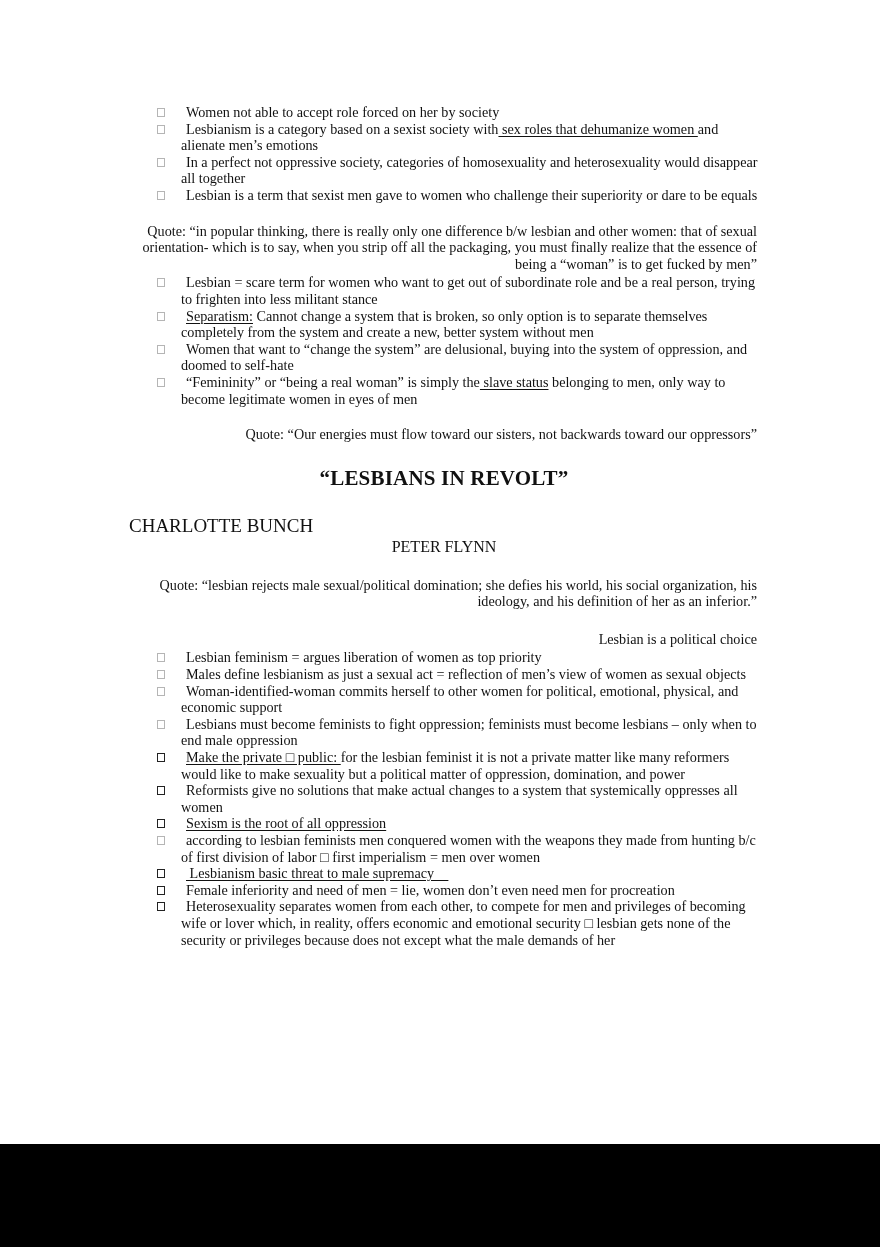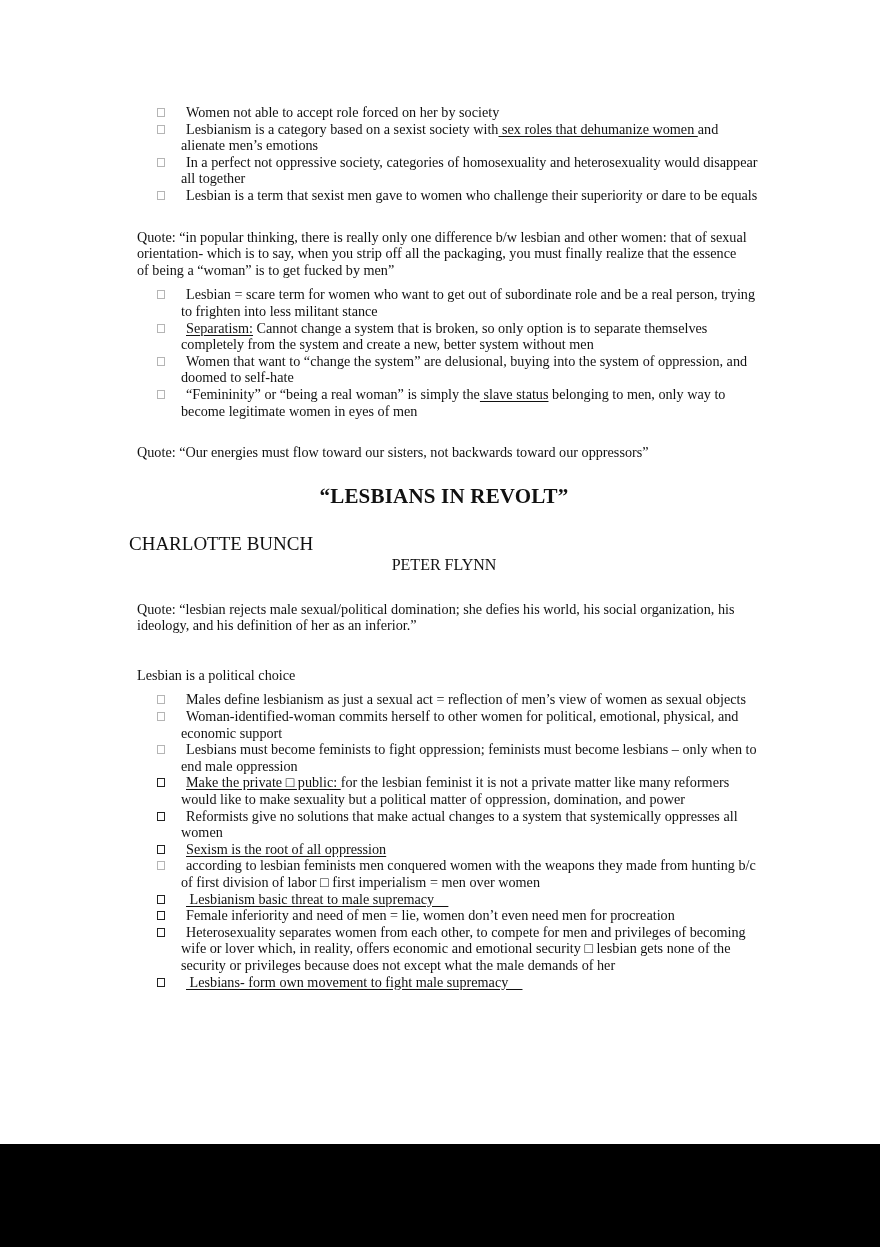--- a/index.html
+++ b/index.html
@@ -3,21 +3,21 @@
 <meta charset="utf-8">
 <style>
   html, body { margin: 0; padding: 0; }
   body {
     width: 880px; height: 1247px; background: #ffffff; position: relative; overflow: hidden;
     font-family: "Liberation Serif", "DejaVu Serif", serif; color: #111; font-size: 14.2px;
   }
   .page { position: absolute; left: 0; top: 0; width: 696px; height: 1144px; background: #fff; }
   .footer-band { position: absolute; left: 0; top: 1144px; width: 880px; height: 103px; background: #000; }
   .content { position: absolute; left: 129px; top: 104px; width: 630px; line-height: 16.6px; }
-  .para { margin: 8px; }
+  .para { margin: 2px; text-align: right; }
   .gap { height: 17px; }
   ul.blist { list-style: none; margin: 0; padding: 0 0 0 52px; }
   ul.blist li { position: relative; margin: 0; }
   .bul {
     position: absolute; left: -24px; top: 4px; width: 8px; height: 9px;
     border: 1px solid #b5b5b5; box-sizing: border-box;
   }
   .bul.dark { border-color: #222; }
   .ind { padding-left: 5px; }
   .u { text-decoration: underline; text-underline-offset: 2px; }
@@ -55,29 +55,29 @@
     <p class="author1">CHARLOTTE BUNCH</p>
     <p class="author2">PETER FLYNN</p>
 
     <div class="gap" style="height:18px"></div>
     <p class="para">Quote: “lesbian rejects male sexual/political domination; she defies his world, his social organization, his ideology, and his definition of her as an inferior.”</p>
 
     <div class="gap"></div>
     <p class="para">Lesbian is a political choice</p>
 
     <ul class="blist">
+      <li><span class="bul"></span><span class="ind"><span>Lesbian feminism = argues liberation of women as top priority</span></span></li>
       <li><span class="bul"></span><span class="ind"><span>Males define lesbianism as just a sexual act = reflection of men’s view of women as sexual objects</span></span></li>
       <li><span class="bul"></span><span class="ind"><span>Woman-identified-woman commits herself to other women for political, emotional, physical, and economic support</span></span></li>
       <li><span class="bul"></span><span class="ind"><span>Lesbians must become feminists to fight oppression; feminists must become lesbians – only when to end male oppression</span></span></li>
       <li><span class="bul dark"></span><span class="ind"><span class="u"> Make the private □ public: </span><span>for the lesbian feminist it is not a private matter like many reformers would like to make sexuality but a political matter of oppression, domination, and power</span></span></li>
       <li><span class="bul dark"></span><span class="ind"><span>Reformists give no solutions that make actual changes to a system that systemically oppresses all women</span></span></li>
       <li><span class="bul dark"></span><span class="ind"><span class="u"> Sexism is the root of all oppression </span></span></li>
       <li><span class="bul"></span><span class="ind"><span>according to lesbian feminists men conquered women with the weapons they made from hunting b/c of first division of labor □ first imperialism = men over women</span></span></li>
       <li><span class="bul dark"></span><span class="ind"><span class="u" style="white-space:pre"> Lesbianism basic threat to male supremacy    </span></span></li>
       <li><span class="bul dark"></span><span class="ind"><span>Female inferiority and need of men = lie, women don’t even need men for procreation</span></span></li>
       <li><span class="bul dark"></span><span class="ind"><span>Heterosexuality separates women from each other, to compete for men and privileges of becoming wife or lover which, in reality, offers economic and emotional security □ lesbian gets none of the security or privileges because does not except what the male demands of her</span></span></li>
-      <li><span class="bul dark"></span><span class="ind"><span class="u" style="white-space:pre"> Lesbians- form own movement to fight male supremacy    </span></span></li>
     </ul>
 
   </div>
 </div>
 
 <div class="footer-band"></div>
 
 </body></html>

